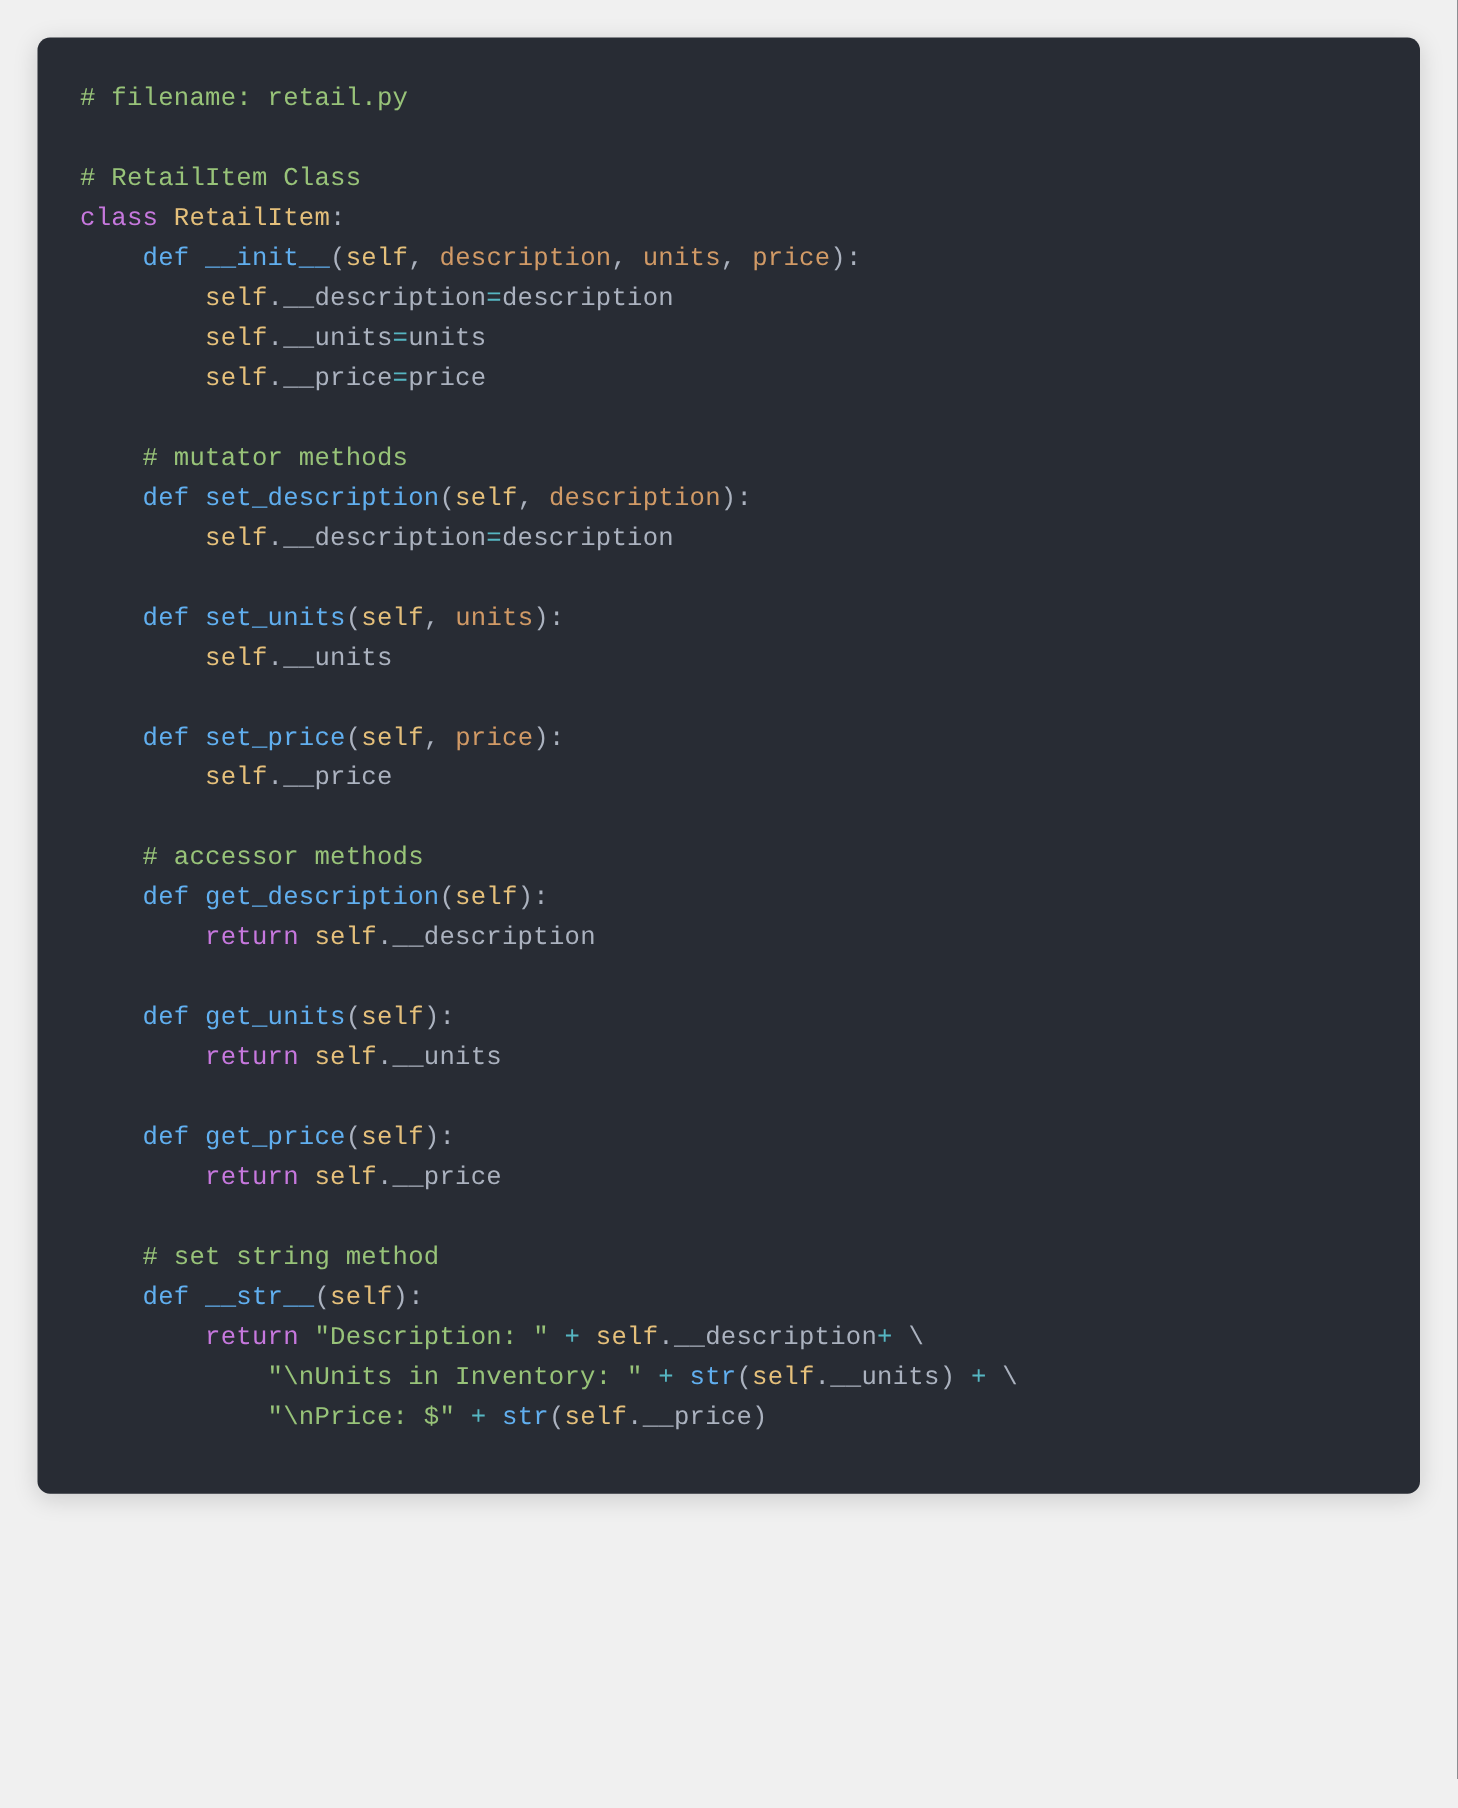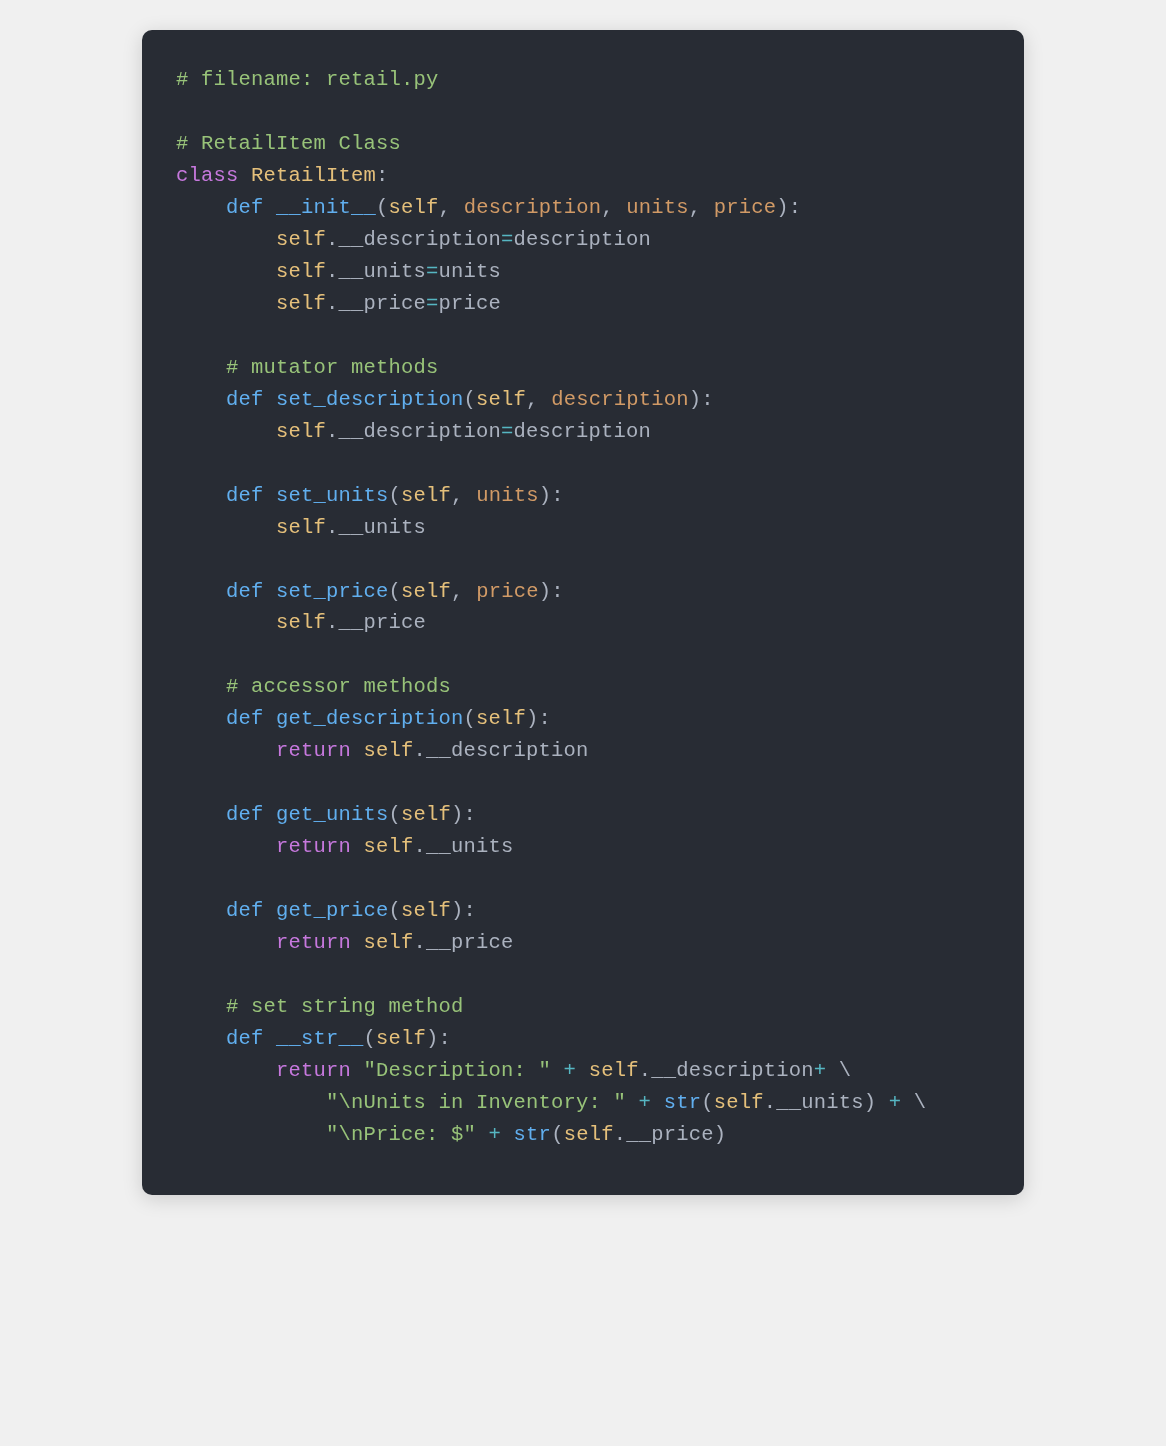--- a/index.html
+++ b/index.html
@@ -9,21 +9,21 @@
       justify-content: center;
       align-items: flex-start;
       min-height: 100vh;
       padding: 30px;
       font-family: 'SF Mono', Monaco, Menlo, Consolas, 'Courier New', monospace;
     }
     .code-container {
       background: #282c34;
       border-radius: 10px;
       padding: 34px 34px 44px 34px;
-      width: 882px;
+      width: 1106px;
       box-shadow: 0 4px 20px rgba(0,0,0,0.15);
     }
     pre {
       font-family: inherit;
       font-size: 20.5px;
       line-height: 1.56;
       letter-spacing: 0.2px;
       white-space: pre;
       overflow-x: auto;
     }

